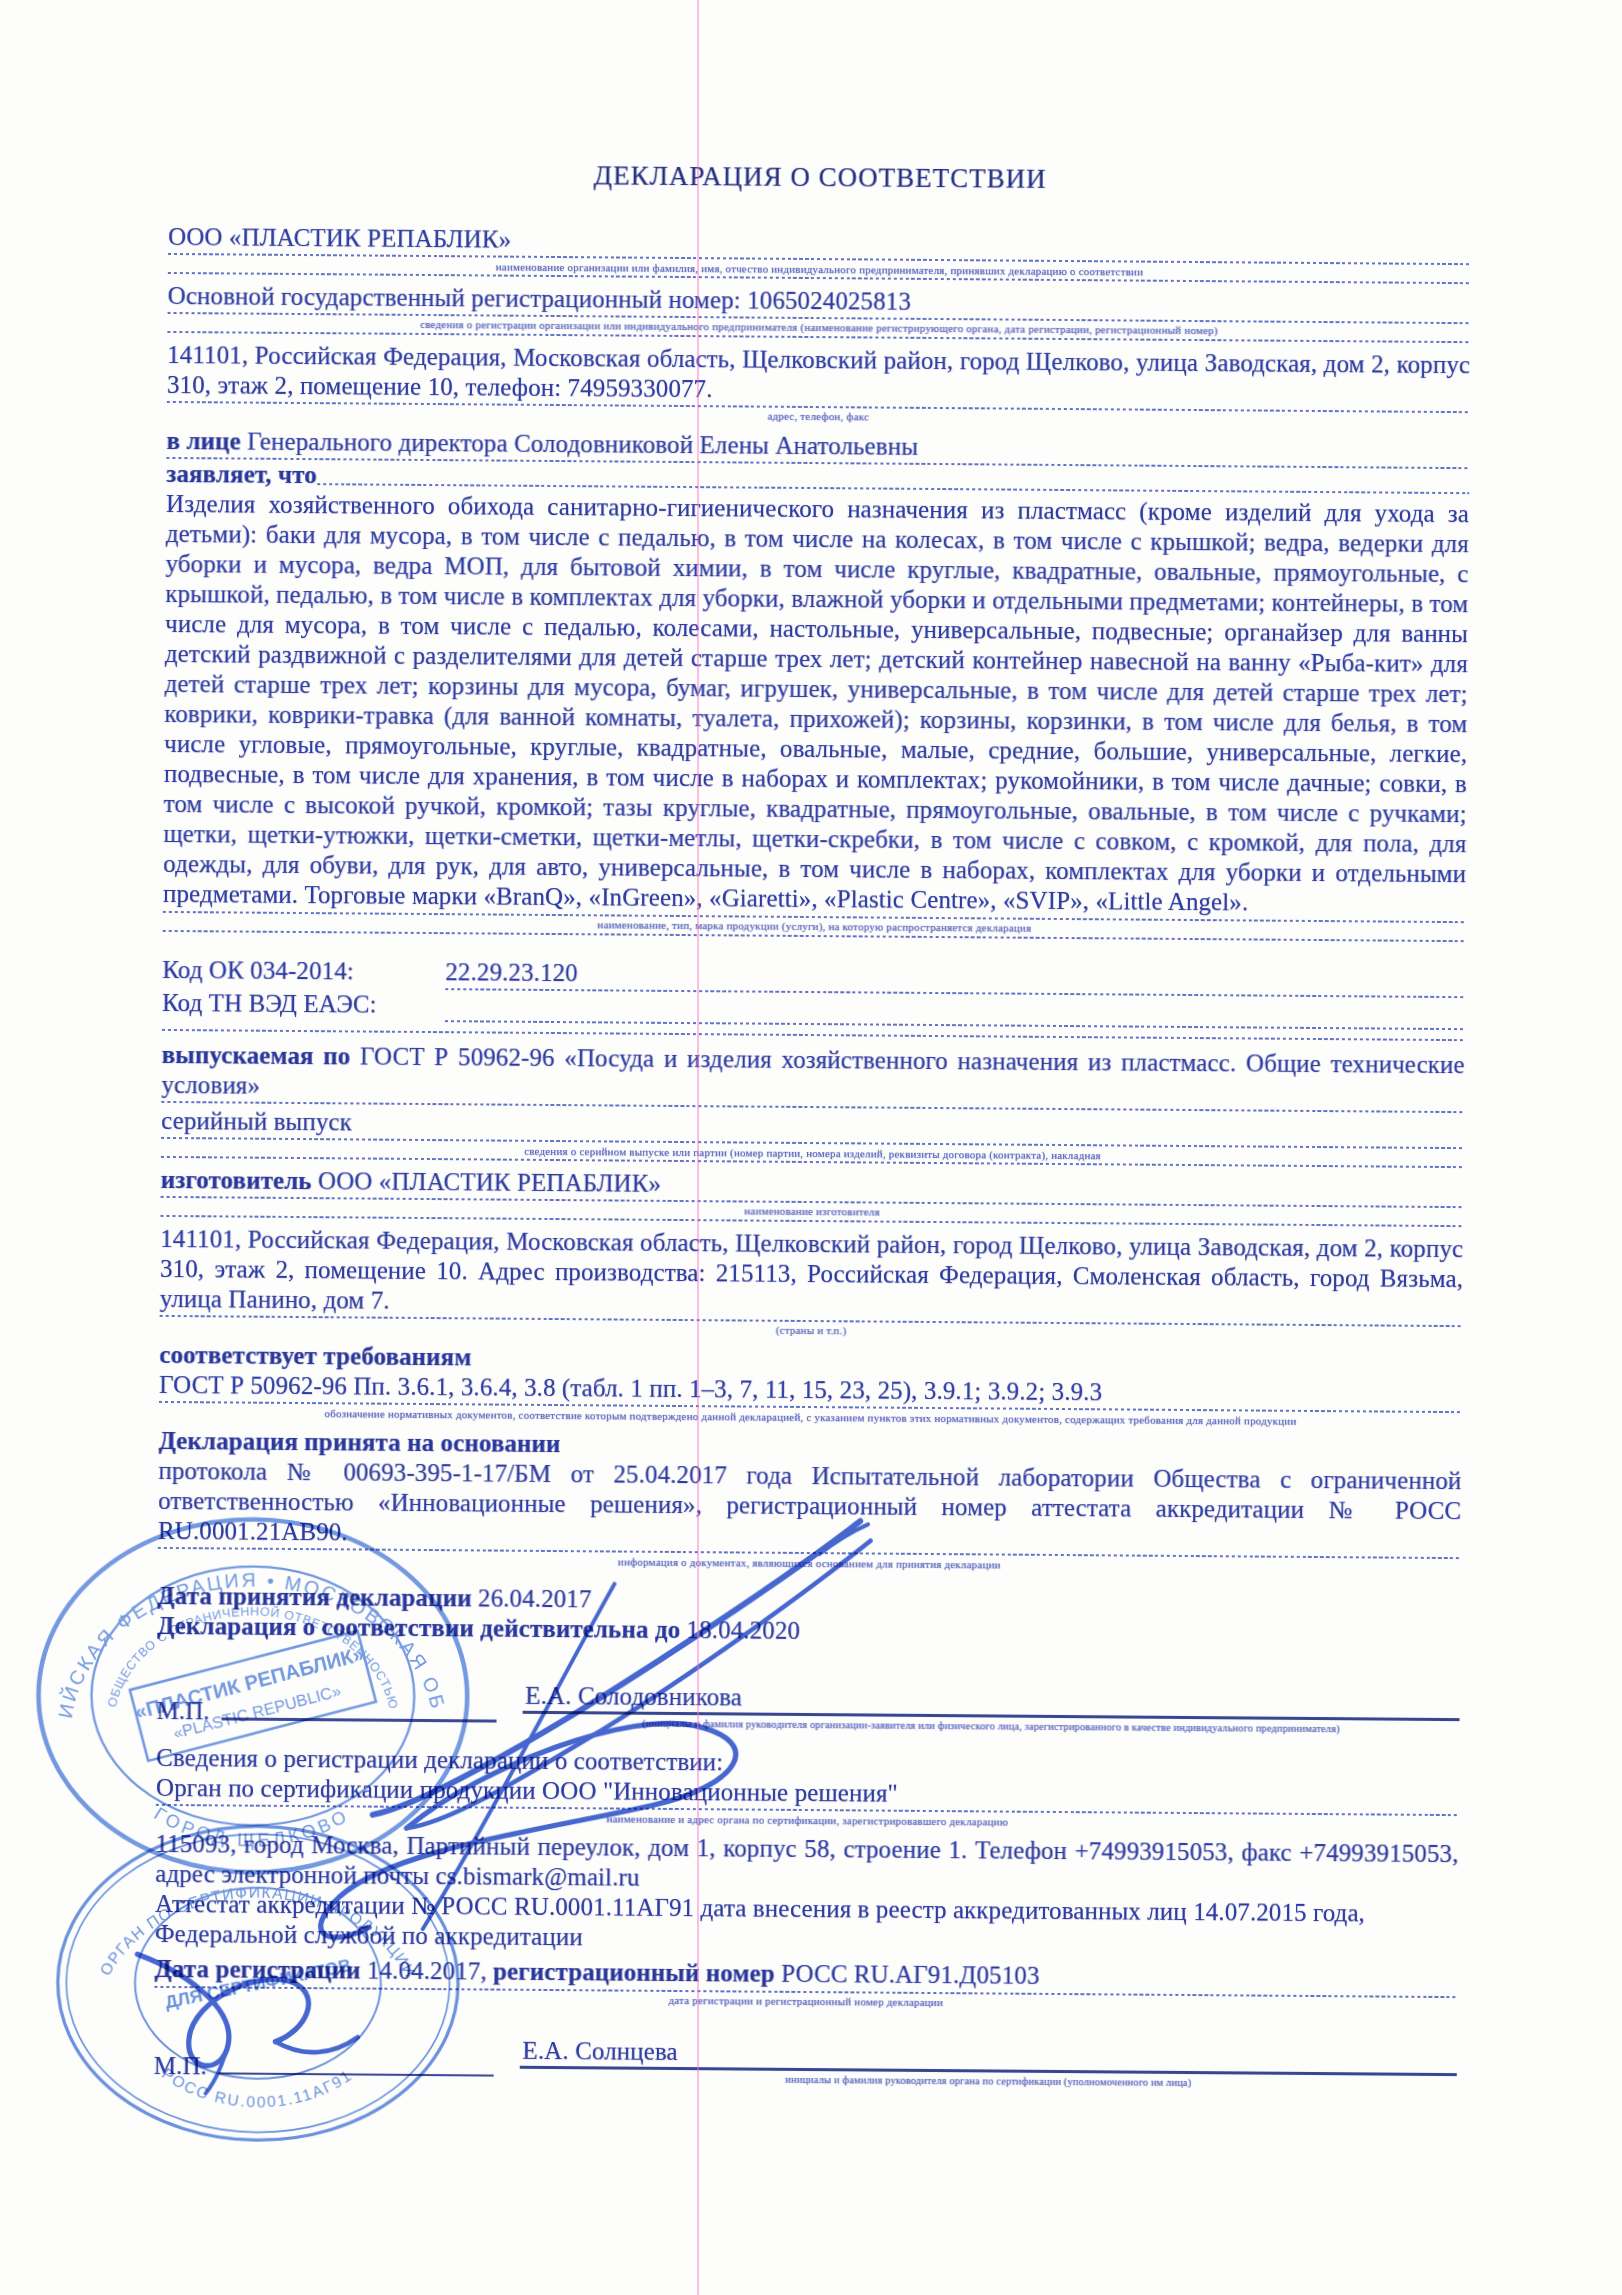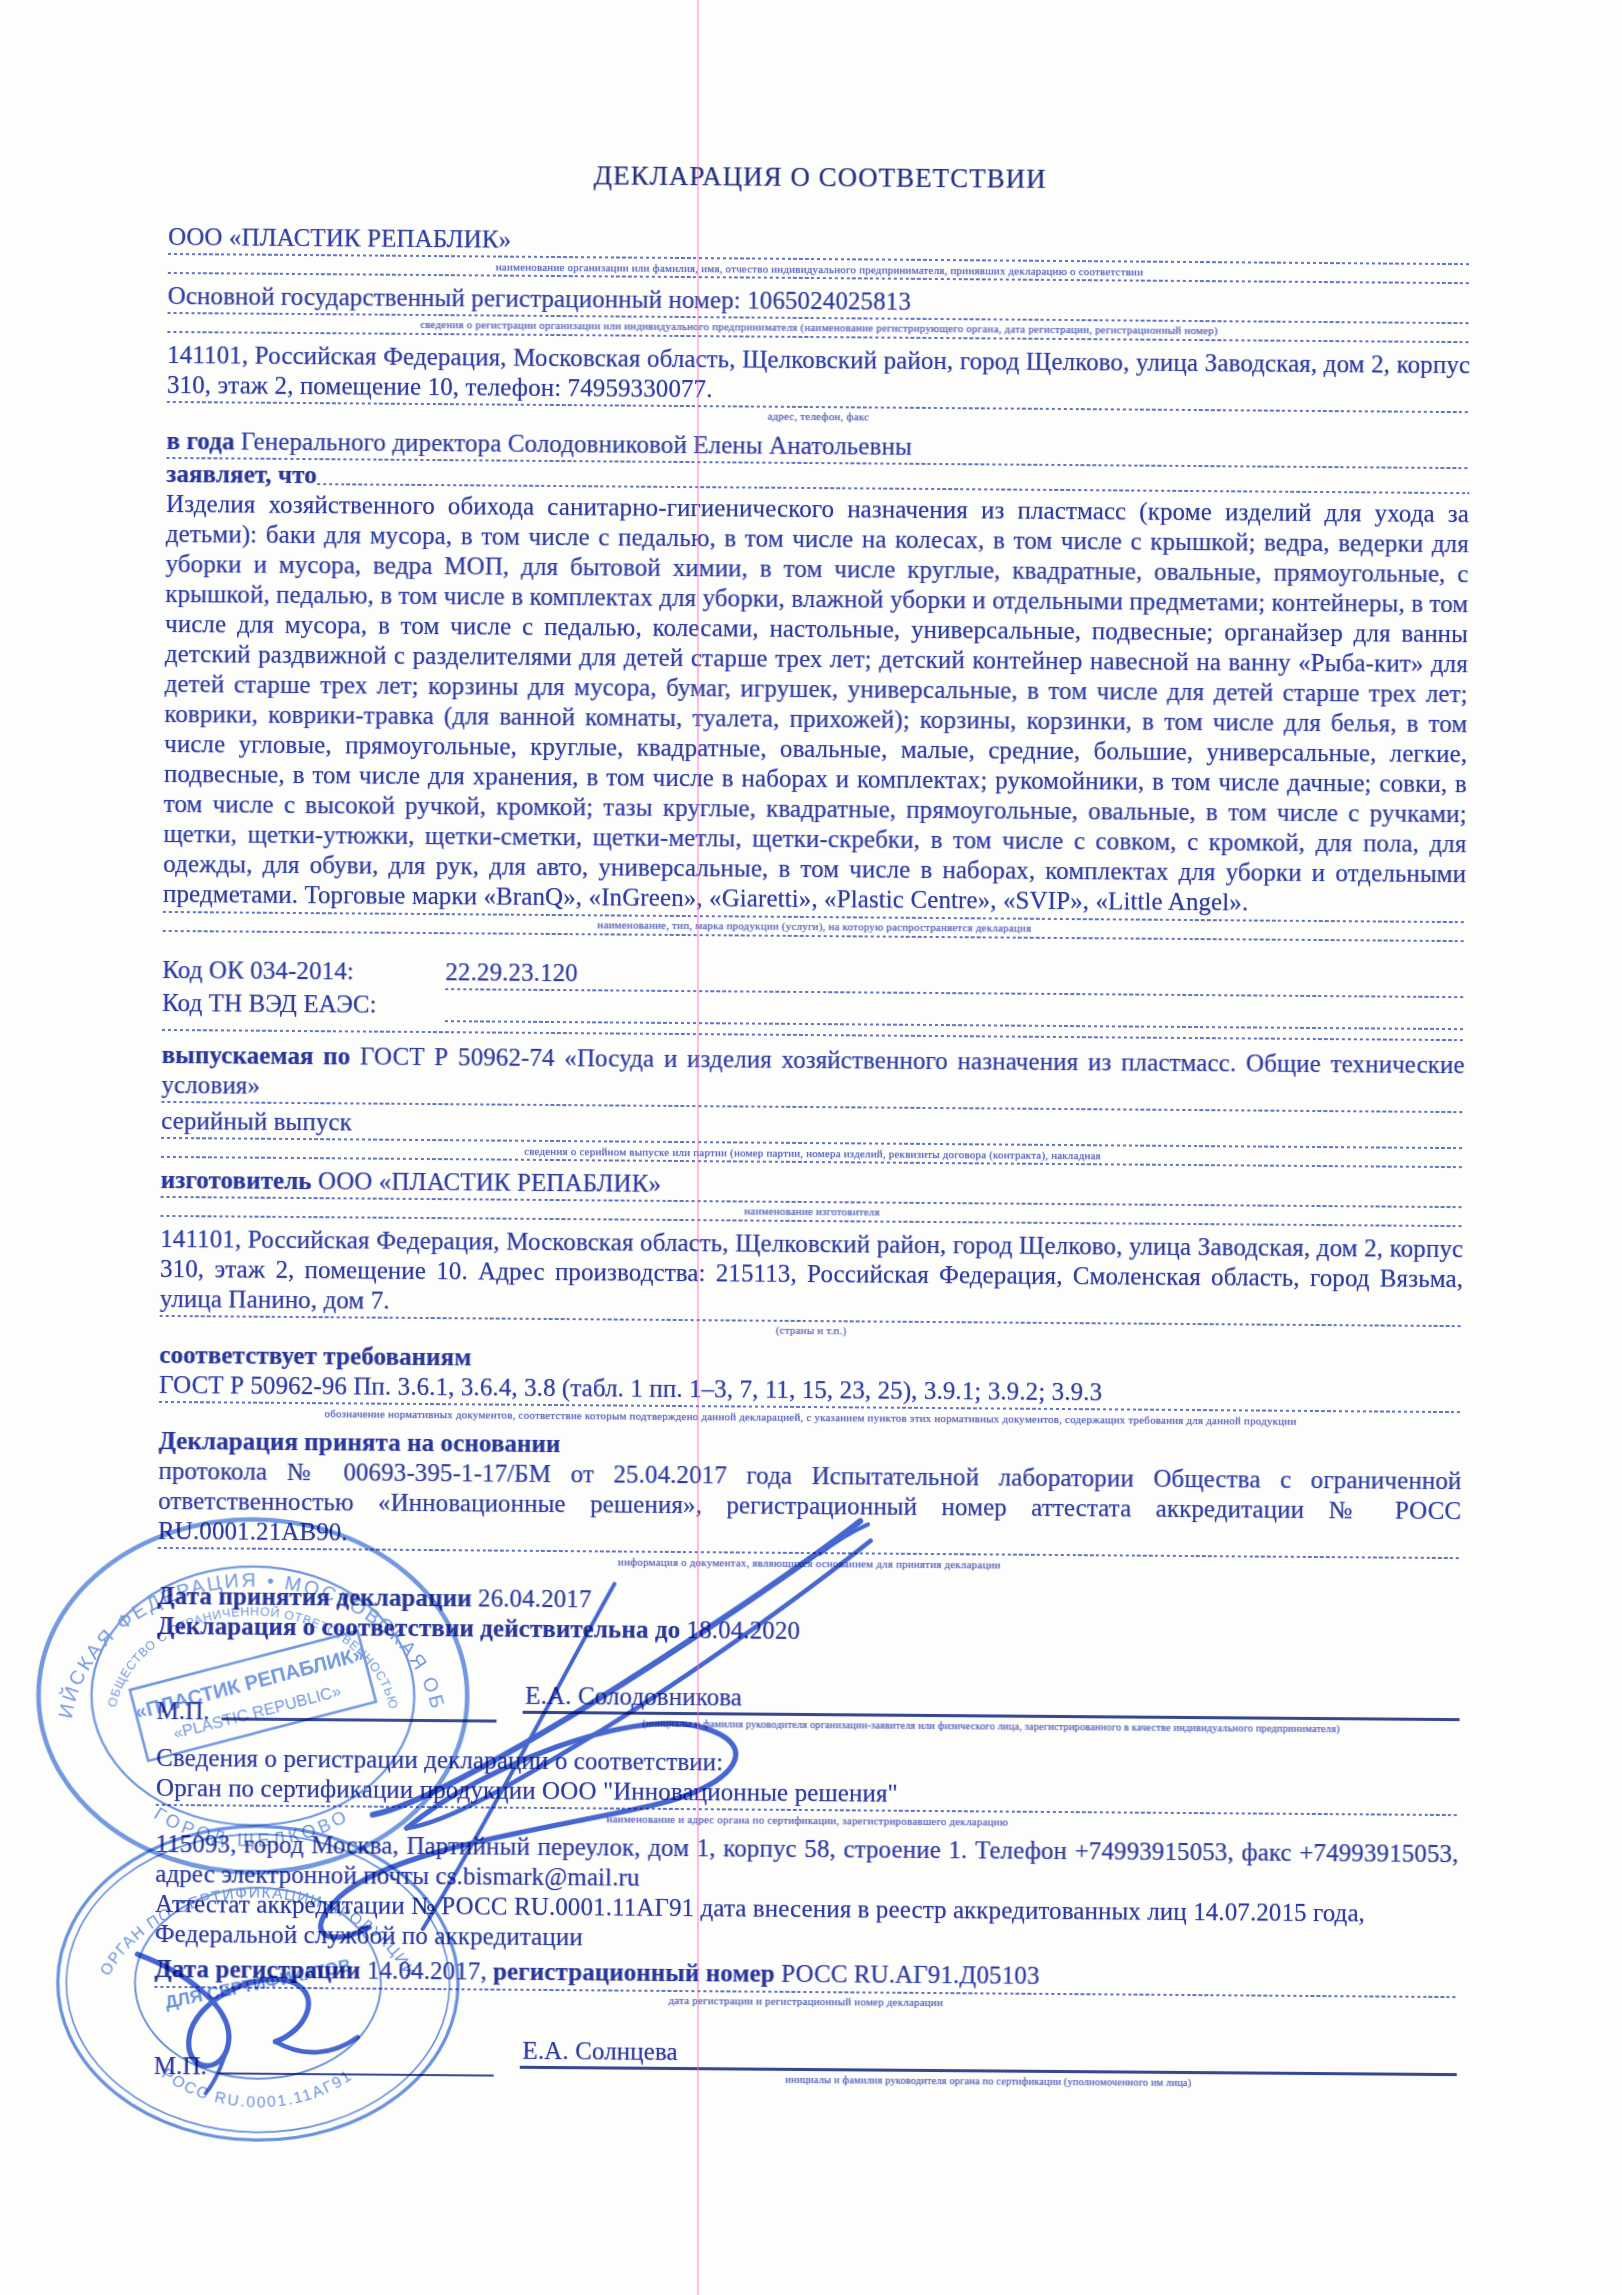--- a/index.html
+++ b/index.html
@@ -93,21 +93,21 @@
 
       <div class="sec">
         <div class="field para">141101, Российская Федерация, Московская область, Щелковский район, город Щелково, улица Заводская, дом 2, корпус 310, этаж 2, помещение 10, телефон: 74959330077.</div>
         <div class="rule"></div>
         <div class="cap-wrap">
           <div class="cap">адрес, телефон, факс</div>
         </div>
       </div>
 
       <div class="sec" style="margin-bottom:0;">
-        <div class="field"><span class="b">в года </span><span>Генерального директора Солодовниковой Елены Анатольевны</span></div>
+        <div class="field"><span class="b">в лице </span><span>Генерального директора Солодовниковой Елены Анатольевны</span></div>
         <div class="rule"></div>
       </div>
 
       <div class="flexline">
         <span class="b">заявляет, что</span>
         <span class="fill rule"></span>
       </div>
 
       <div class="sec">
         <div class="field para">Изделия хозяйственного обихода санитарно-гигиенического назначения из пластмасс (кроме изделий для ухода за детьми): баки для мусора, в том числе с педалью, в том числе на колесах, в том числе с крышкой; ведра, ведерки для уборки и мусора, ведра МОП, для бытовой химии, в том числе круглые, квадратные, овальные, прямоугольные, с крышкой, педалью, в том числе в комплектах для уборки, влажной уборки и отдельными предметами; контейнеры, в том числе для мусора, в том числе с педалью, колесами, настольные, универсальные, подвесные; органайзер для ванны детский раздвижной с разделителями для детей старше трех лет; детский контейнер навесной на ванну «Рыба-кит» для детей старше трех лет; корзины для мусора, бумаг, игрушек, универсальные, в том числе для детей старше трех лет; коврики, коврики-травка (для ванной комнаты, туалета, прихожей); корзины, корзинки, в том числе для белья, в том числе угловые, прямоугольные, круглые, квадратные, овальные, малые, средние, большие, универсальные, легкие, подвесные, в том числе для хранения, в том числе в наборах и комплектах; рукомойники, в том числе дачные; совки, в том числе с высокой ручкой, кромкой; тазы круглые, квадратные, прямоугольные, овальные, в том числе с ручками; щетки, щетки-утюжки, щетки-сметки, щетки-метлы, щетки-скребки, в том числе с совком, с кромкой, для пола, для одежды, для обуви, для рук, для авто, универсальные, в том числе в наборах, комплектах для уборки и отдельными предметами. Торговые марки «BranQ», «InGreen», «Giaretti», «Plastic Centre», «SVIP», «Little Angel».</div>
@@ -132,21 +132,21 @@
         <div class="code-value">
           <div style="height:28px;"></div>
           <div class="rule"></div>
         </div>
       </div>
       <div class="rule" style="margin-top:9.2px;"></div>
 
       <div class="gap-md"></div>
 
       <div class="sec" style="margin-bottom:2.6px;">
-        <div class="field para"><span class="b">выпускаемая по </span><span>ГОСТ Р 50962-74 «Посуда и изделия хозяйственного назначения из пластмасс. Общие технические условия»</span></div>
+        <div class="field para"><span class="b">выпускаемая по </span><span>ГОСТ Р 50962-96 «Посуда и изделия хозяйственного назначения из пластмасс. Общие технические условия»</span></div>
         <div class="rule"></div>
       </div>
 
       <div class="sec">
         <div class="field">серийный выпуск</div>
         <div class="rule"></div>
         <div class="cap-wrap">
           <div class="cap">сведения о серийном выпуске или партии (номер партии, номера изделий, реквизиты договора (контракта), накладная</div>
           <div class="rule"></div>
         </div>

